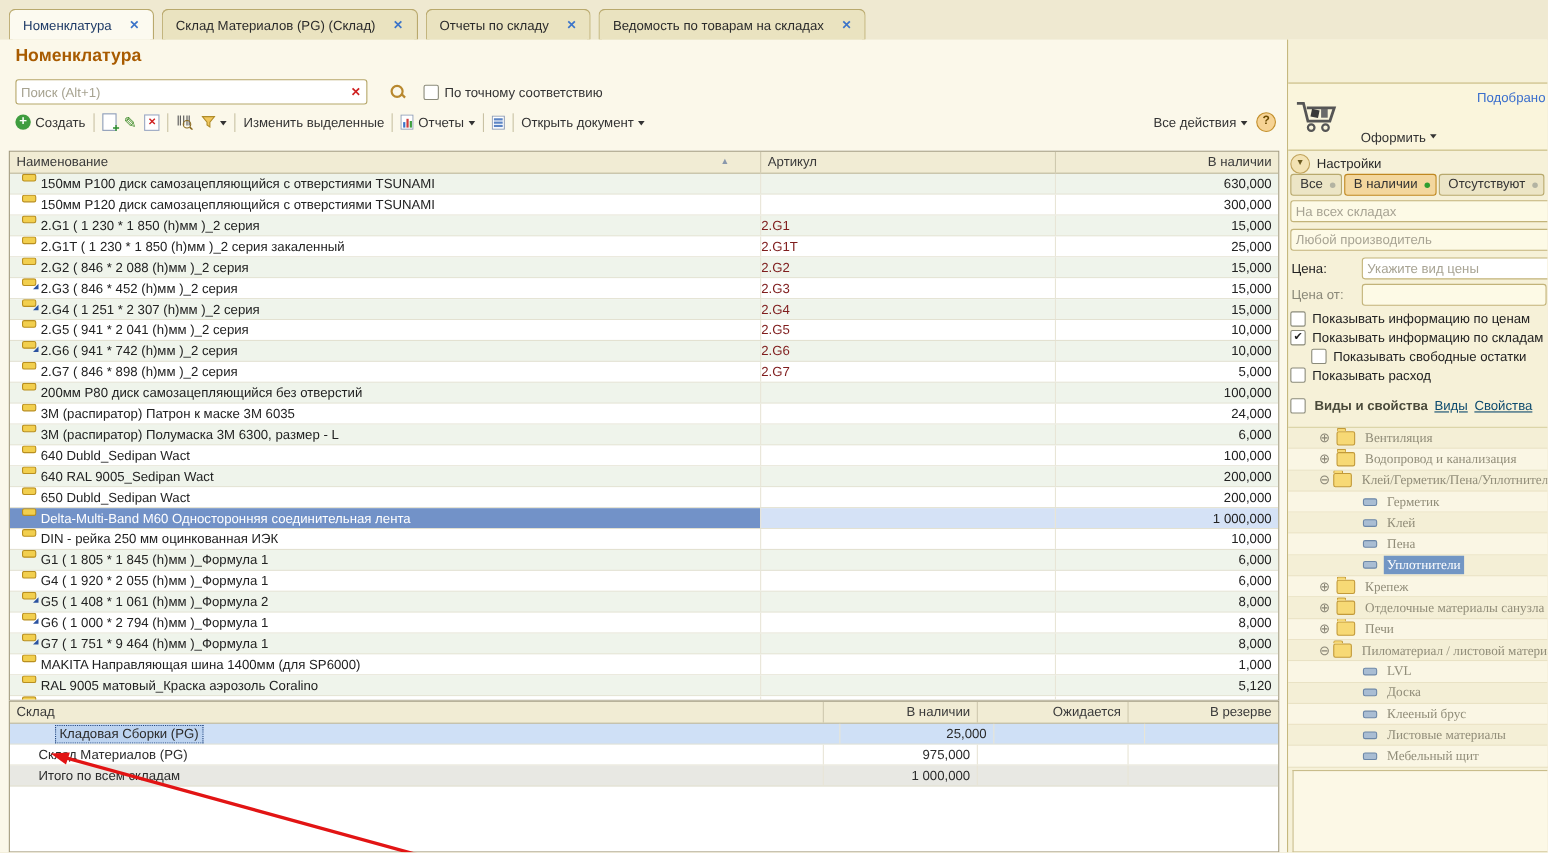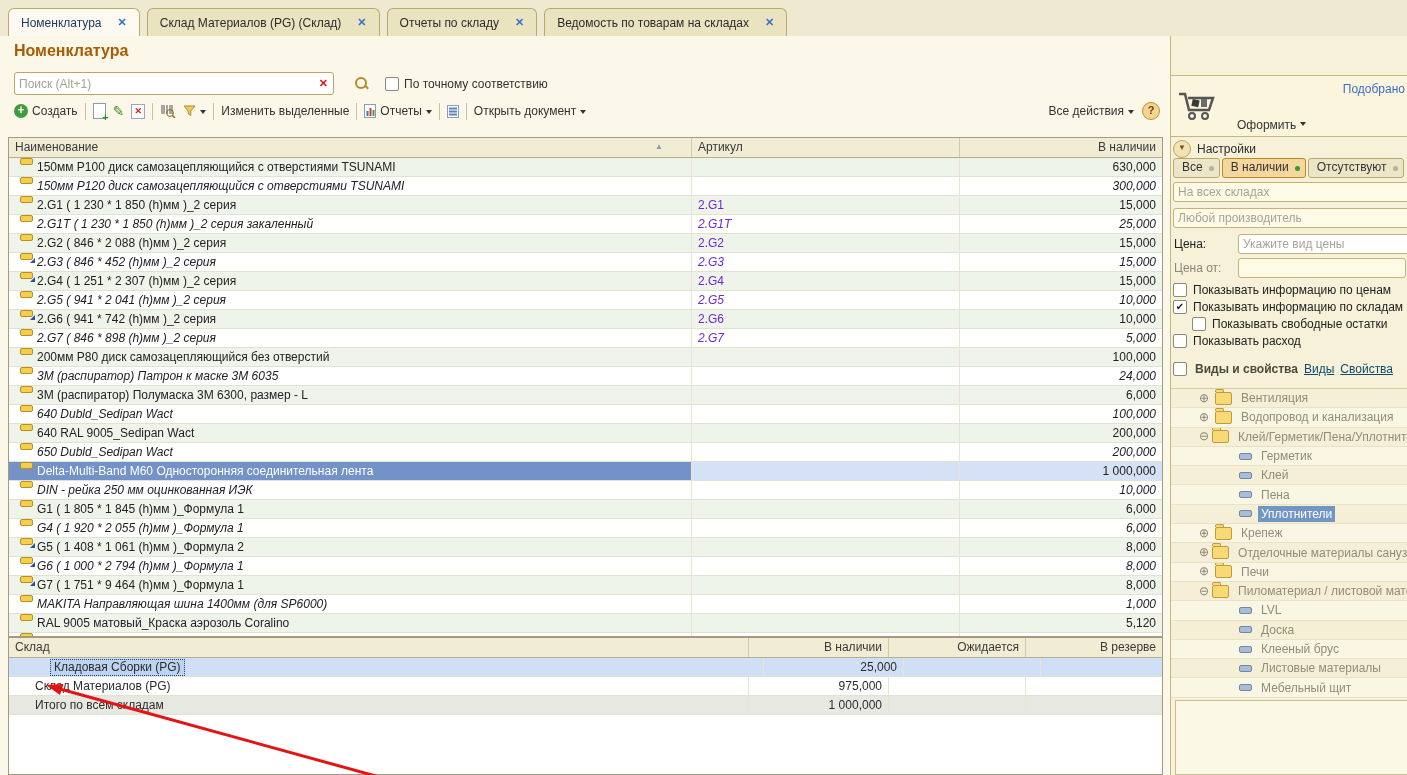--- a/index.html
+++ b/index.html
@@ -50,25 +50,25 @@
   .items-table{position:absolute;left:8px;top:137px;width:1155px;height:500px;background:#fff;
     border:1px solid #a39b7d;box-sizing:border-box;overflow:hidden;}
   .thead{display:flex;height:19px;background:#f1ecd4;border-bottom:1px solid #b5ae90;color:#3a3a3a;}
   .thead .hc{line-height:18px;padding-left:6px;box-sizing:border-box;position:relative;}
   .hc.h-name{width:682px;}
   .hc.h-sku{width:268px;border-left:1px solid #cfc9ae;}
   .hc.h-stock{flex:1;text-align:right;padding-right:6px;border-left:1px solid #cfc9ae;}
   .sorticon{position:absolute;right:28px;top:5px;font-size:8px;color:#8a98ac;line-height:8px;}
   .trow{display:flex;height:19px;box-sizing:border-box;border-bottom:1px solid #e3e1d1;}
   .trow.g{background:#eff4eb;}
-  .trow.w{background:#ffffff;font-style:italic;}
+  .trow.w{background:#ffffff;}
   .trow.clipped{height:6px;overflow:hidden;border-bottom:none;}
   .trow .c{line-height:18px;box-sizing:border-box;white-space:nowrap;overflow:hidden;}
   .c.name{width:682px;display:flex;align-items:flex-start;padding-left:11px;gap:4px;color:#222;}
-  .c.sku{width:268px;padding-left:6px;border-left:1px solid #e8e5d6;color:#6d28d9;}
+  .c.sku{width:268px;border-left:1px solid #e8e5d6;color:#7f1d1d;}
   .c.stock{flex:1;text-align:right;padding-right:6px;border-left:1px solid #e8e5d6;color:#222;}
   .trow.sel .name{background:#7292c8;color:#fff;}
   .trow.sel .sku,.trow.sel .stock{background:#d5e2f6;}
   .ibar{position:relative;flex:0 0 11px;width:11px;height:5px;background:#f2cf4e;border:1px solid #b98f1f;border-radius:2px;}
   .ibar.arr::after{content:"";position:absolute;right:-3px;bottom:-4px;width:0;height:0;
     border-left:5px solid transparent;border-bottom:5px solid #2a52a0;}
 
   
   .wh-table{position:absolute;left:8px;top:637px;width:1155px;height:138px;background:#fff;
     border:1px solid #a39b7d;box-sizing:border-box;overflow:hidden;}
@@ -123,21 +123,21 @@
     white-space:nowrap;overflow:hidden;color:#918d79;}
   .tnode.dk{background:#f4efd6;}
   .tnode.lt{background:#faf6e4;}
   .texp{width:13px;margin-left:28px;color:#8a8676;font-size:12px;line-height:13px;}
   .folder{position:relative;width:15px;height:11px;background:#f7d975;border:1px solid #c29a3a;
     border-radius:2px;margin:0 6px 0 3px;flex:0 0 15px;}
   .folder::before{content:"";position:absolute;top:-4px;left:-1px;width:7px;height:2px;background:#f7d975;
     border:1px solid #c29a3a;border-bottom:none;border-radius:2px 2px 0 0;}
   .lbar{flex:0 0 11px;width:11px;height:5px;background:#a9bdd3;border:1px solid #6d88a8;border-radius:2px;
     margin-left:68px;margin-right:6px;}
-  .tlabel{padding:1px 3px;}
+  .tlabel{padding:1px 3px;font-family:Liberation Serif, serif;}
   .tlabel.tsel{background:#7296c4;color:#fff;}
   .empty-panel{position:absolute;left:4px;top:664px;width:233px;height:75px;background:#fcf8e6;
     border:1px solid #c9bd8b;border-right:none;box-sizing:border-box;}
 
   
   .arrow-overlay{position:absolute;left:0;top:0;z-index:50;pointer-events:none;}
 </style>
 </head>
 <body>
 

